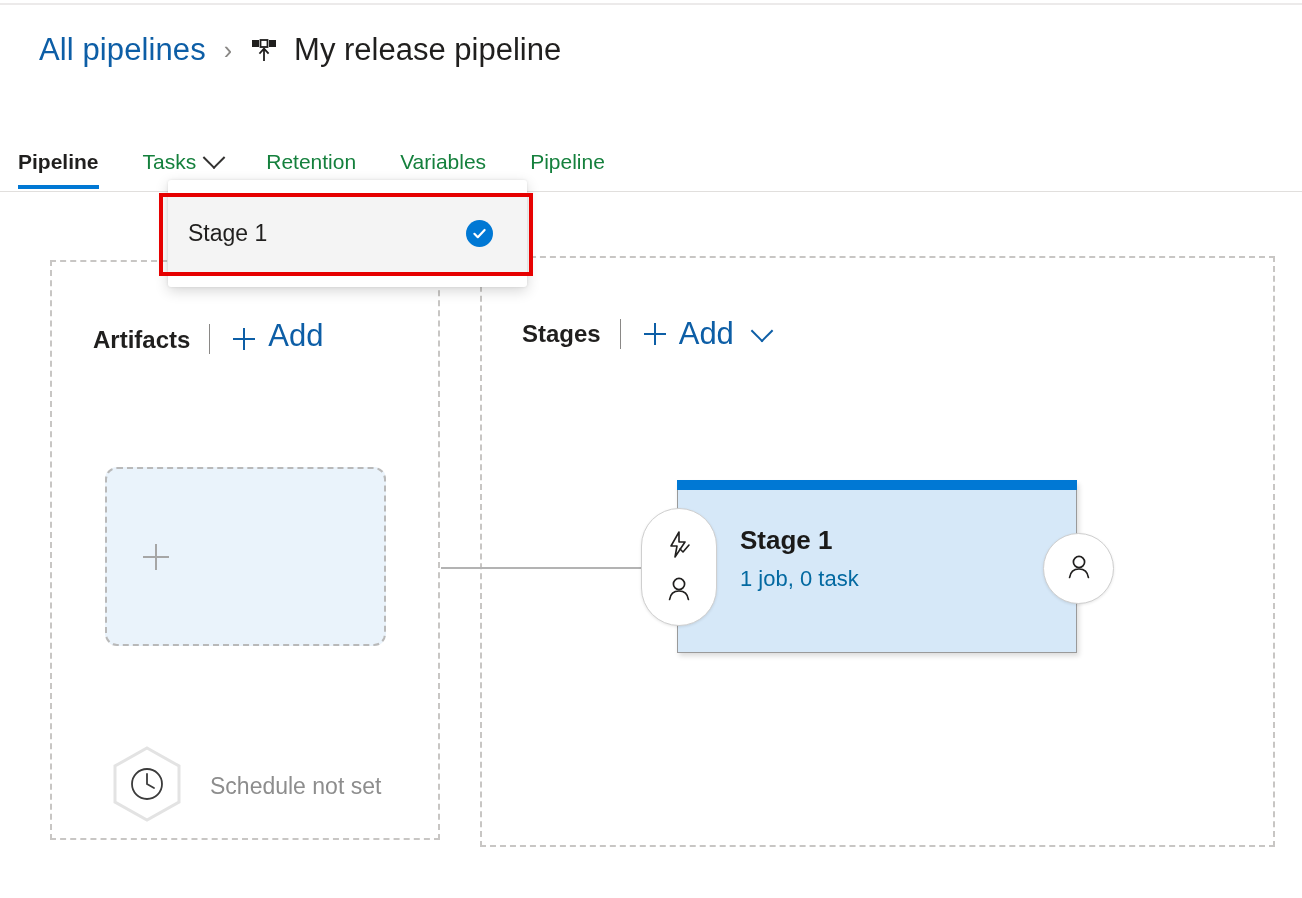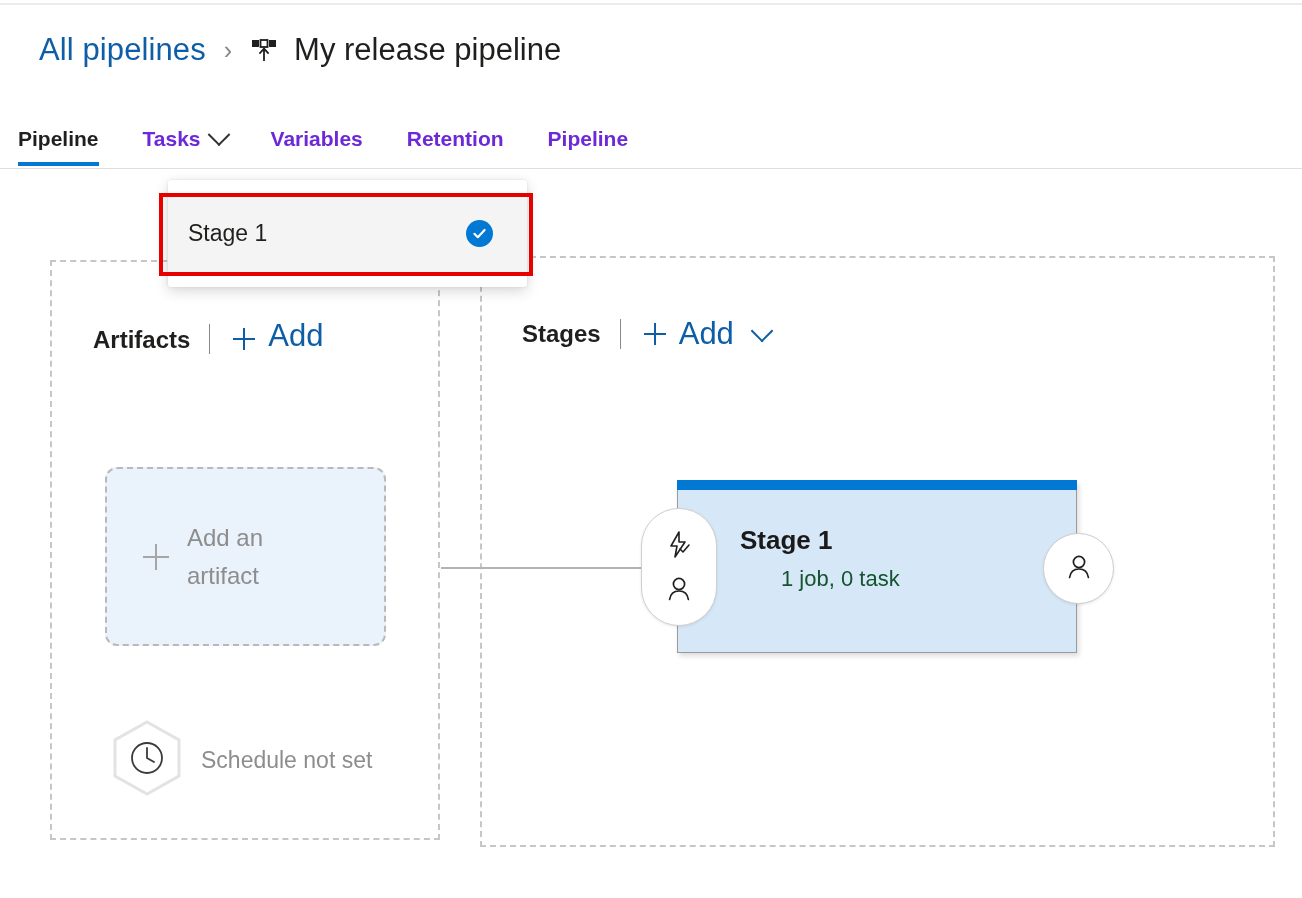--- a/index.html
+++ b/index.html
@@ -59,21 +59,21 @@
     font-size: 31px;
     color: #201f1e;
     font-weight: 400;
     white-space: nowrap;
     text-align: right;
   }
 
   
   .tabbar {
     position: absolute;
-    top: 111px;
+    top: 134px;
     left: 0;
     width: 1168px;
     height: 58px;
   }
   .tabbar-underline {
     position: absolute;
     top: 57px;
     left: 0;
     width: 1302px;
     height: 1px;
@@ -81,31 +81,30 @@
   }
   .tabs {
     position: absolute;
     left: 18px;
     top: 0;
     display: flex;
     align-items: flex-start;
   }
   .tab {
     font-size: 21px;
-    color: #6d28d9;
+    color: #15803d;
     padding: 0 22px;
     height: 55px;
     line-height: 40px;
     display: flex;
     align-items: center;
     gap: 10px;
     cursor: pointer;
     white-space: nowrap;
     position: relative;
-    font-weight: bold;
   }
   .tab:first-child { padding-left: 0; }
   .tab.active {
     font-weight: 700;
     color: #201f1e;
   }
   .tab.active::after {
     content: "";
     position: absolute;
     left: 0;
@@ -265,24 +264,24 @@
     font-size: 24px;
     color: #8d8d8d;
     line-height: 1.55;
     max-width: 140px;
   }
 
   
   .schedule {
     position: absolute;
     left: 110px;
-    top: 718px;
-    display: flex;
-    align-items: center;
-    gap: 17px;
+    top: 744px;
+    display: flex;
+    align-items: center;
+    gap: 26px;
     cursor: pointer;
   }
   .schedule-label {
     font-size: 23px;
     color: #8d8d8d;
     line-height: 1.5;
   }
 
   
   .connector {
@@ -322,23 +321,22 @@
     top: 44px;
   }
   .stage-card-title {
     font-size: 26px;
     font-weight: 700;
     color: #1b1a19;
     margin-bottom: 10px;
   }
   .stage-card-sub {
     font-size: 22px;
-    color: #14532d;
-    cursor: pointer;
-    margin-left: 41px;
+    color: #0369a1;
+    cursor: pointer;
   }
   .stage-pill {
     position: absolute;
     left: 641px;
     top: 508px;
     width: 76px;
     height: 118px;
     background: #ffffff;
     border: 1px solid #cfcfcf;
     border-radius: 38px;
@@ -400,24 +398,24 @@
   <div class="tabbar-underline"></div>
   <div class="tabs">
     <div class="tab active">
       <span>Pipeline</span>
     </div>
     <div class="tab">
       <span>Tasks</span>
       <span class="chev"></span>
     </div>
     <div class="tab">
-      <span>Variables</span>
+      <span>Retention</span>
     </div>
     <div class="tab">
-      <span>Retention</span>
+      <span>Variables</span>
     </div>
     <div class="tab">
       <span>Pipeline</span>
     </div>
   </div>
 </div>
 
 <div class="artifacts-panel"></div>
 
 <div class="stages-panel"></div>
@@ -444,21 +442,20 @@
   <span class="add-link">Add</span>
   <span class="head-chev"></span>
 </div>
 
 <div class="add-artifact">
   <span class="plus-big">
     <svg width="34" height="34" viewBox="0 0 34 34">
       <path d="M17 4 L17 30 M4 17 L30 17" stroke="#a6a6a6" stroke-width="2"></path>
     </svg>
   </span>
-  <span class="add-artifact-label">Add an artifact</span>
 </div>
 
 <div class="schedule">
   <span>
     <svg width="74" height="80" viewBox="0 0 74 80">
       <polygon points="37,4 69,22 69,58 37,76 5,58 5,22" fill="#ffffff" stroke="#e3e3e3" stroke-width="3"></polygon>
       <circle cx="37" cy="40" r="15" fill="none" stroke="#3b3b3b" stroke-width="1.8"></circle>
       <path d="M37 30 L37 40 L44 44" fill="none" stroke="#3b3b3b" stroke-width="1.8" stroke-linecap="round"></path>
     </svg>
   </span>

